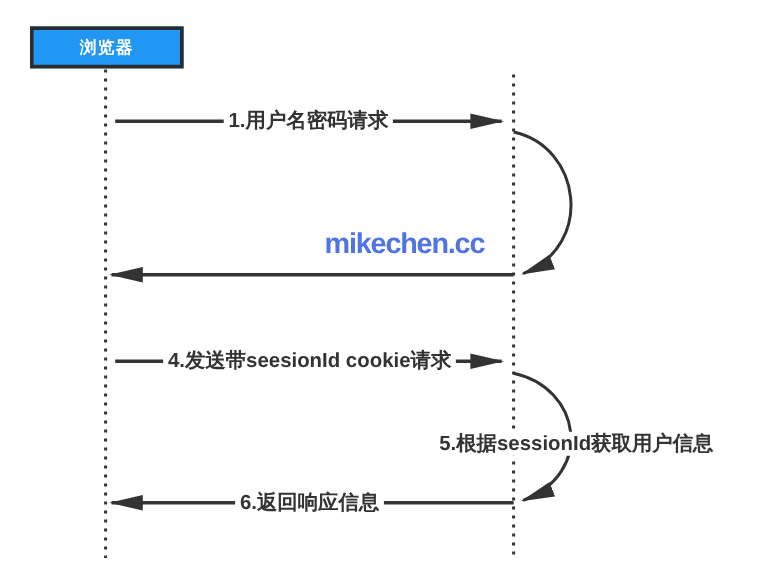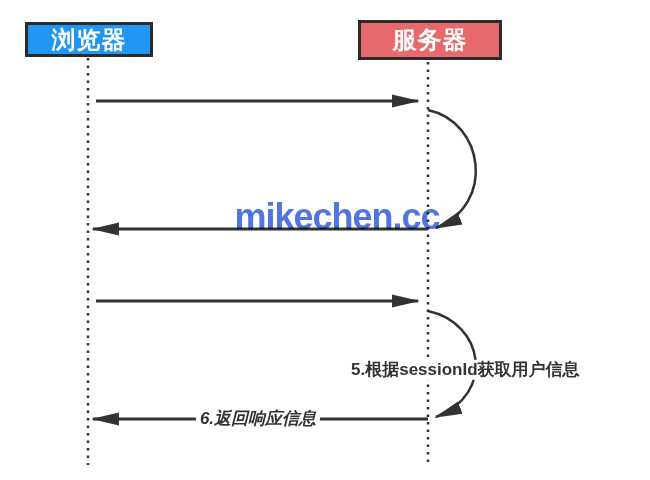--- a/index.html
+++ b/index.html
@@ -15,21 +15,21 @@
     position: absolute;
     left: 0; top: 0;
     width: 650px; height: 480px;
   }
   .actor {
     position: absolute;
     box-sizing: border-box;
     border: 3px solid #2b2b2b;
     color: #ffffff;
     font-weight: bold;
-    font-size: 24px;
+    font-size: 14px;
     display: flex;
     align-items: center;
     justify-content: center;
     letter-spacing: 1px;
   }
   .actor-browser {
     left: 25px; top: 22px;
     width: 128px; height: 35px;
     background: #2196f3;
   }
@@ -49,28 +49,28 @@
     white-space: nowrap;
     line-height: 1.2;
   }
   .msg-label.anchor-left {
     transform: translate(0, -50%);
   }
   .msg1 { left: 257px; top: 101px; }
   .msg2 { left: 345px; top: 181px; }
   .msg3 { left: 253px; top: 229px; }
   .msg4 { left: 258px; top: 301px; }
-  .msg5 { left: 347px; top: 370px; }
-  .msg6 { left: 258px; top: 419px; font-style: italic; }
+  .msg5 { left: 362px; top: 370px; }
+  .msg6 { left: 258px; top: 419px; }
   .watermark {
     position: absolute;
-    left: 337px; top: 217px;
+    left: 337px; top: 204px;
     transform: translate(-50%, -50%);
     font-weight: bold;
-    font-size: 36px;
+    font-size: 24px;
     color: #4169e1;
     mix-blend-mode: multiply;
     opacity: 0.92;
     white-space: nowrap;
     letter-spacing: -1px;
     pointer-events: none;
   }
 </style>
 </head>
 <body>
@@ -94,20 +94,21 @@
     <path d="M428,229 L93,229" stroke="#333333" stroke-width="3" fill="none" marker-end="url(#arrowhead)"></path>
 
     <path d="M96,301 L418,301" stroke="#333333" stroke-width="3" fill="none" marker-end="url(#arrowhead)"></path>
 
     <path d="M428,311 C484,323 496,394 436,417" stroke="#333333" stroke-width="2.5" fill="none" marker-end="url(#arrowhead)"></path>
 
     <path d="M428,419 L93,419" stroke="#333333" stroke-width="3" fill="none" marker-end="url(#arrowhead)"></path>
   </svg>
 
   <div class="actor actor-browser">浏览器</div>
-  <div class="actor actor-server">服务器</div>
 
+  <div class="msg-label msg1">1.用户名密码请求</div>
+  <div class="msg-label msg4">4.发送带seesionId cookie请求</div>
   <div class="msg-label msg5 anchor-left">5.根据sessionId获取用户信息</div>
   <div class="msg-label msg6">6.返回响应信息</div>
 
   <div class="watermark">mikechen.cc</div>
 
 </div>
 
 </body></html>

